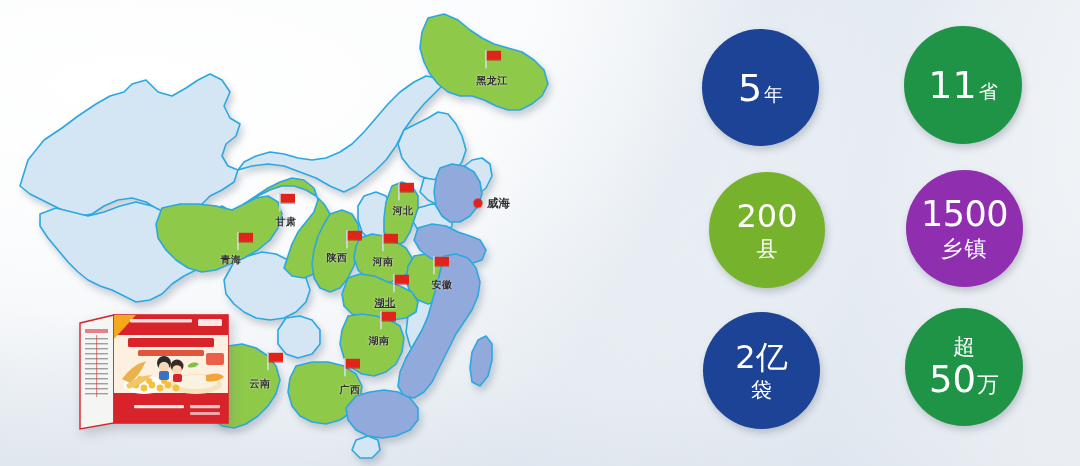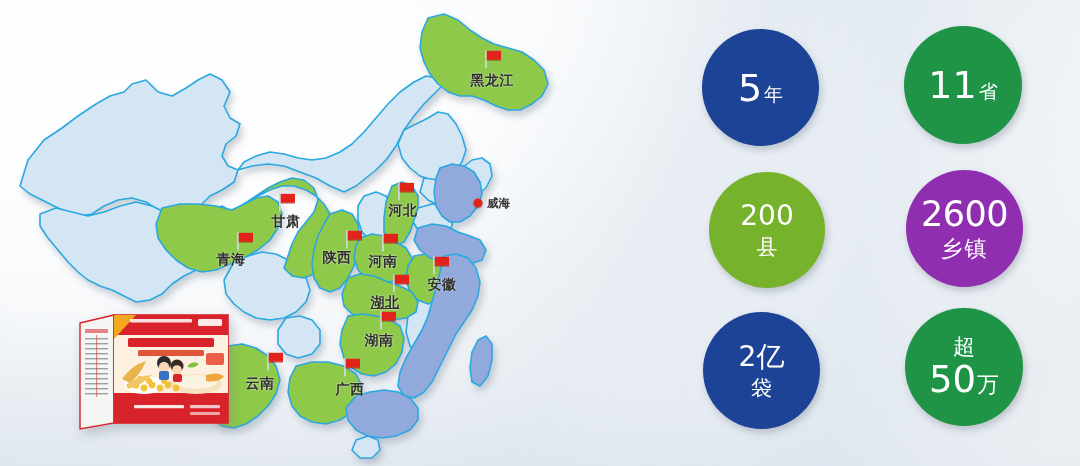--- a/index.html
+++ b/index.html
@@ -26,21 +26,21 @@
     background:linear-gradient(8deg, rgba(205,216,229,.40) 0%, rgba(255,255,255,0) 26%);
   }
 
   
   #map-panel{position:absolute;left:0;top:0;width:620px;height:466px;}
   #china-map{position:absolute;left:0;top:0;width:620px;height:466px;}
 
   .prov-label{
     position:absolute;
     font-family:"DejaVu Sans","Liberation Sans",sans-serif;
-    font-size:14px;font-weight:700;color:#2f2f2f;
+    font-size:10px;font-weight:700;color:#2f2f2f;
     letter-spacing:.5px;white-space:nowrap;
     transform:translate(-50%,-50%);
     text-shadow:0 0 2px rgba(255,255,255,.85);
   }
   .city-label{
     position:absolute;
     font-family:Liberation Sans, sans-serif;
     font-size:11.5px;font-weight:700;color:#2f2f2f;
     white-space:nowrap;transform:translate(0,-50%);
     text-shadow:0 0 2px rgba(255,255,255,.85);
@@ -71,21 +71,21 @@
     font-weight:400;letter-spacing:0px;
   }
   .bubble .unit{
     font-family:"DejaVu Sans","Liberation Sans",sans-serif;
     font-weight:400;
   }
   .row-inline{display:flex;align-items:baseline;justify-content:center;}
   .row-inline .big{font-size:38px;}
   .row-inline .unit{font-size:19px;margin-left:2px;}
 
-  .stacked .big{font-size:28px;display:block;text-align:right;}
+  .stacked .big{font-size:32px;display:block;text-align:right;}
   .stacked .unit{font-size:21px;display:block;margin-top:7px;}
 
   .stacked-wide .big{font-size:35px;display:block;letter-spacing:-.5px;}
   .stacked-wide .unit{font-size:22px;display:block;margin-top:6px;letter-spacing:2px;}
 
   .pre-stack .pre{font-size:22px;display:block;margin-bottom:3px;
     font-family:"DejaVu Sans","Liberation Sans",sans-serif;}
   .pre-stack .big{font-size:37px;}
   .pre-stack .unit{font-size:22px;margin-left:1px;}
 
@@ -347,21 +347,21 @@
       <span class="unit">省</span>
     </div>
   </div>
 
   <div id="bubble-counties" class="bubble stacked" style="background: rgb(119, 178, 44);">
     <span class="big">200</span>
     <span class="unit">县</span>
   </div>
 
   <div id="bubble-towns" class="bubble stacked-wide" style="background: rgb(143, 47, 176);">
-    <span class="big">2600</span>
+    <span class="big">1500</span>
     <span class="unit">乡镇</span>
   </div>
 
   <div id="bubble-bags" class="bubble stacked" style="background: rgb(28, 67, 150);">
     <span class="big">2亿</span>
     <span class="unit">袋</span>
   </div>
 
   <div id="bubble-people" class="bubble pre-stack" style="background: rgb(31, 148, 71);">
     <span class="pre">超</span>

